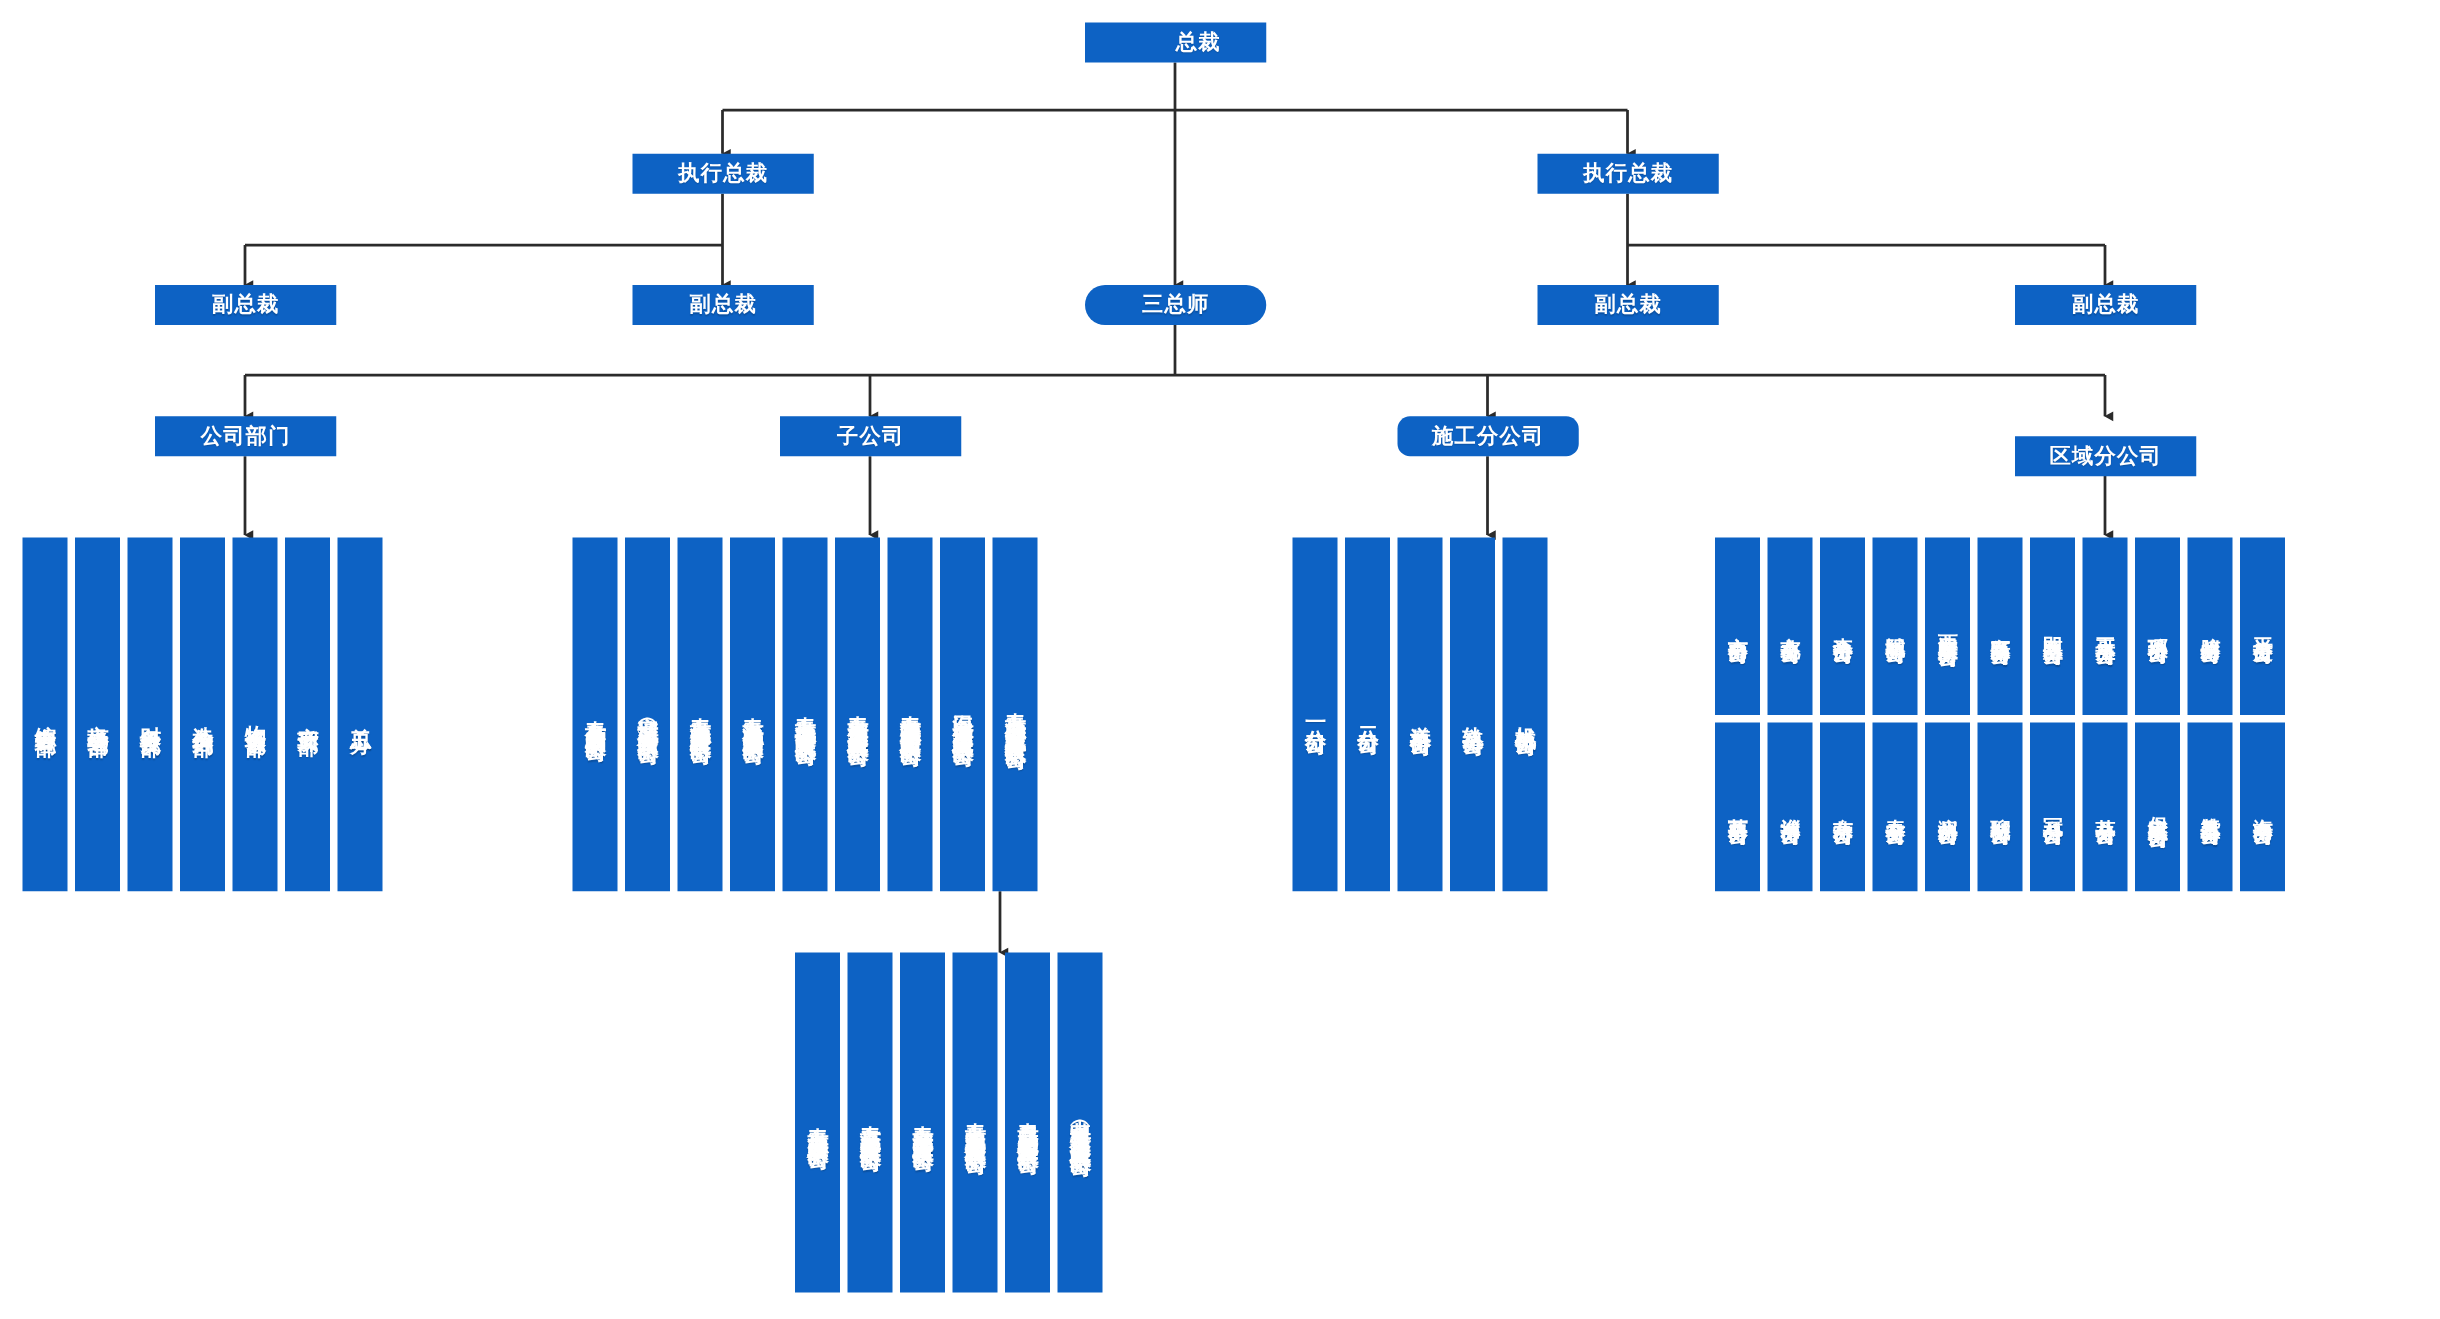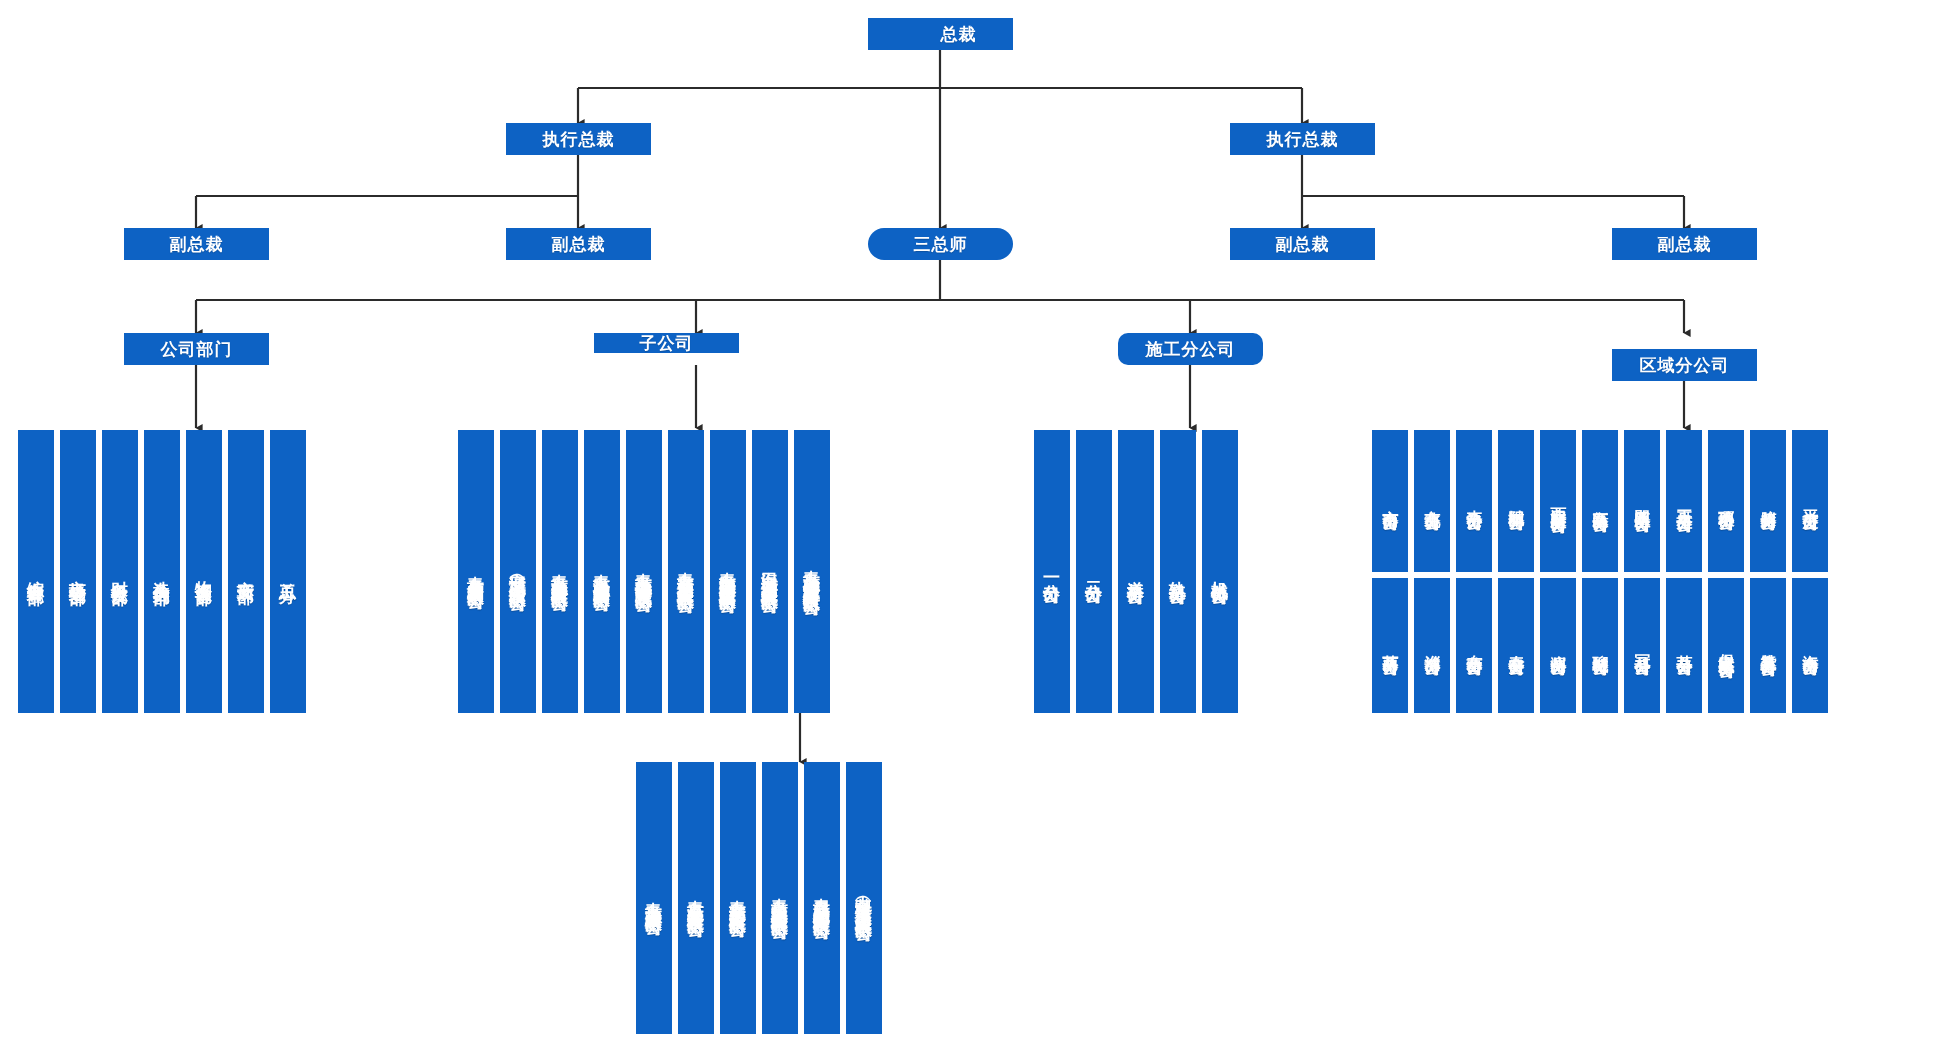--- a/index.html
+++ b/index.html
@@ -88,21 +88,21 @@
   <div class="node h-node" style="left:506px;top:123px;width:145px;height:32px;">执行总裁</div>
   <div class="node h-node" style="left:1230px;top:123px;width:145px;height:32px;">执行总裁</div>
 
   <div class="node h-node" style="left:124px;top:228px;width:145px;height:32px;">副总裁</div>
   <div class="node h-node" style="left:506px;top:228px;width:145px;height:32px;">副总裁</div>
   <div class="node h-node" style="left:868px;top:228px;width:145px;height:32px;border-radius:16px;">三总师</div>
   <div class="node h-node" style="left:1230px;top:228px;width:145px;height:32px;">副总裁</div>
   <div class="node h-node" style="left:1612px;top:228px;width:145px;height:32px;">副总裁</div>
 
   <div class="node h-node" style="left:124px;top:333px;width:145px;height:32px;">公司部门</div>
-  <div class="node h-node" style="left:594px;top:333px;width:145px;height:20px;">子公司</div>
+  <div class="node h-node" style="left:624px;top:333px;width:145px;height:32px;">子公司</div>
   <div class="node h-node" style="left:1118px;top:333px;width:145px;height:32px;border-radius:10px;">施工分公司</div>
   <div class="node h-node" style="left:1612px;top:333px;width:145px;height:32px;margin-top:16px;">区域分公司</div>
 
   <div id="group-departments">
       <div class="node v-node" style="left: 18px; top: 430px; width: 36px; height: 283px;">综合管理部</div>
       <div class="node v-node" style="left: 60px; top: 430px; width: 36px; height: 283px;">市场经营部</div>
       <div class="node v-node" style="left: 102px; top: 430px; width: 36px; height: 283px;">财务投资部</div>
       <div class="node v-node" style="left: 144px; top: 430px; width: 36px; height: 283px;">造价合约部</div>
       <div class="node v-node" style="left: 186px; top: 430px; width: 36px; height: 283px;">物资设备部</div>
       <div class="node v-node" style="left: 228px; top: 430px; width: 36px; height: 283px;">安质环部</div>

